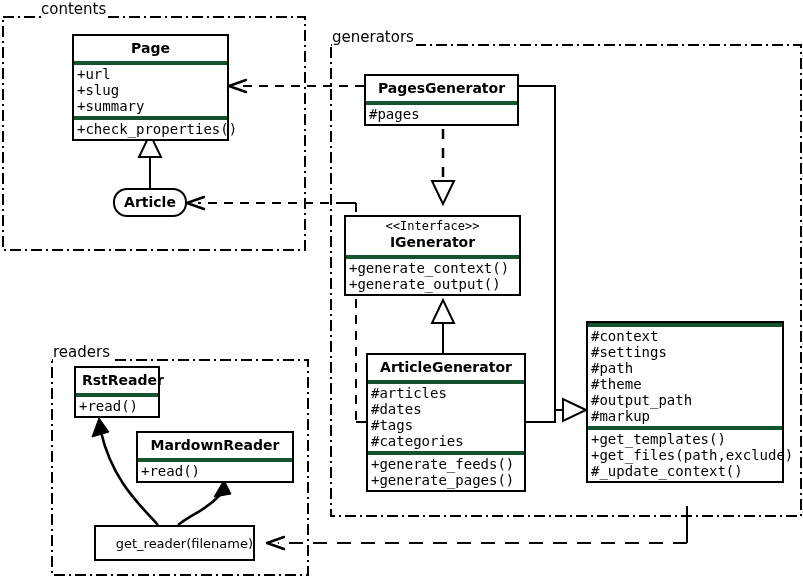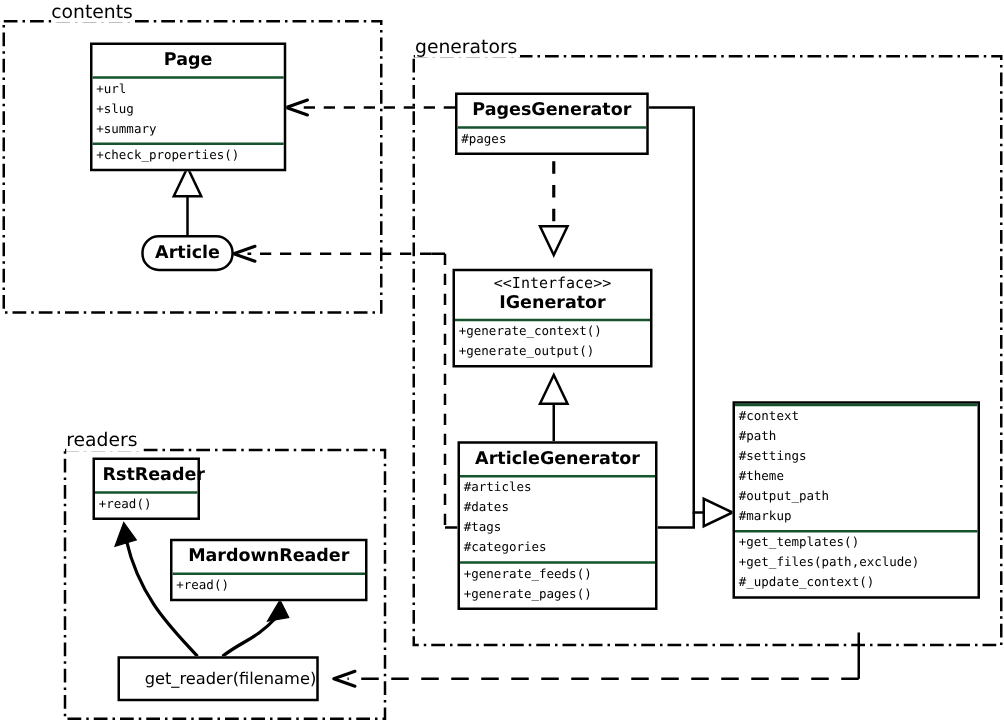--- a/index.html
+++ b/index.html
@@ -47,24 +47,24 @@
   }
   .stereo {
     display: block;
     font-weight: normal;
     font-size: 12px;
     line-height: 15px;
     font-family: "DejaVu Sans Mono", monospace;
   }
   .uml-compartment {
     box-sizing: border-box;
-    border-top: 2px solid #14532d;
+    border-top: 4px solid #14532d;
     padding: 1px 3px 2px 3px;
     font-family: "DejaVu Sans Mono", monospace;
-    font-size: 10px;
+    font-size: 14px;
     line-height: 16px;
     color: #000000;
     white-space: nowrap;
   }
   .uml-compartment div {
     white-space: nowrap;
   }
   
   .plain-box {
     position: absolute;
@@ -194,21 +194,21 @@
     <div class="uml-name">Article</div>
   </div>
 
   <div class="uml-class" style="left:364px; top:42px; width:155px;margin-top:32px;">
     <div class="uml-name">PagesGenerator</div>
     <div class="uml-compartment">
       <div>#pages</div>
     </div>
   </div>
 
-  <div class="uml-class" style="left:362px; top:215px; width:160px;">
+  <div class="uml-class" style="left:344px; top:215px; width:177px;">
     <div class="uml-name has-stereo">
       <span class="stereo">&lt;&lt;Interface&gt;&gt;</span>
       <span>IGenerator</span>
     </div>
     <div class="uml-compartment">
       <div>+generate_context()</div>
       <div>+generate_output()</div>
     </div>
   </div>
 
@@ -222,22 +222,22 @@
     </div>
     <div class="uml-compartment">
       <div>+generate_feeds()</div>
       <div>+generate_pages()</div>
     </div>
   </div>
 
   <div class="uml-class" style="left:586px; top:321px; width:198px;">
     <div class="uml-compartment">
       <div>#context</div>
+      <div>#settings</div>
       <div>#path</div>
-      <div>#settings</div>
       <div>#theme</div>
       <div>#output_path</div>
       <div>#markup</div>
     </div>
     <div class="uml-compartment">
       <div>+get_templates()</div>
       <div>+get_files(path,exclude)</div>
       <div>#_update_context()</div>
     </div>
   </div>

